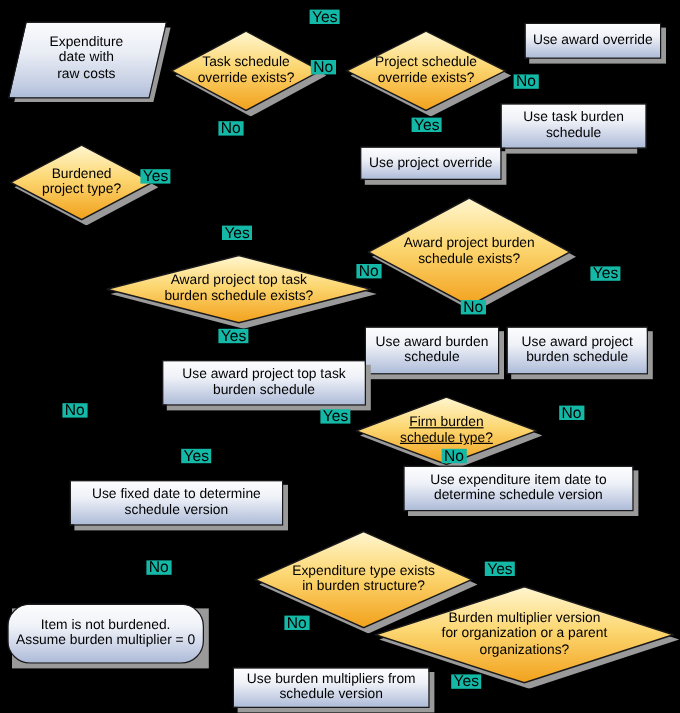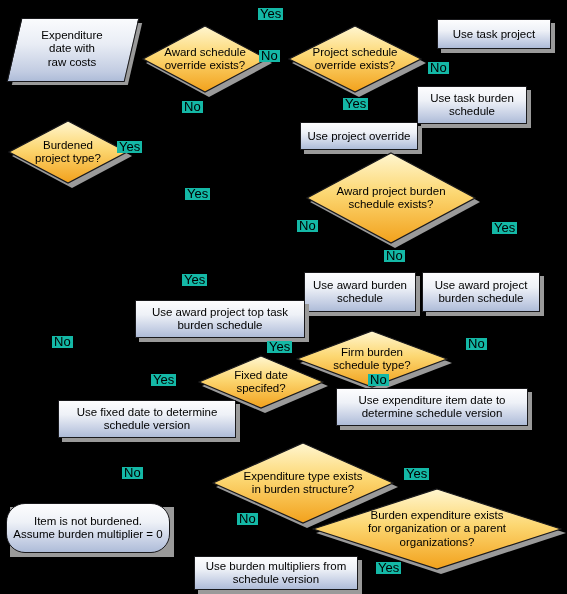--- a/index.html
+++ b/index.html
@@ -122,68 +122,76 @@
     <div class="para-txt" style="white-space:pre-line;">Expenditure
 date with
 raw costs</div>
   </div>
 
   <div class="node dia-wrap" style="left:142px;top:25px;width:126px;height:68px;">
     <div class="shadow" style="left:4px;top:4px;width:126px;height:68px;clip-path:polygon(50% 0,100% 50%,50% 100%,0 50%);"></div>
     <svg class="dia" viewBox="0 0 126 68" preserveAspectRatio="none">
       <polygon points="63,1 125,34 63,67 1,34" fill="url(#diaGrad)" stroke="#19191c" stroke-width="1.2"></polygon>
     </svg>
-    <div class="dia-txt" style="white-space:pre-line;">Award schedule
+    <div class="dia-txt" style="white-space:pre-line;">Task schedule
 override exists?</div>
   </div>
 
   <div class="node dia-wrap" style="left:288px;top:25px;width:134px;height:68px;">
     <div class="shadow" style="left:4px;top:4px;width:134px;height:68px;clip-path:polygon(50% 0,100% 50%,50% 100%,0 50%);"></div>
     <svg class="dia" viewBox="0 0 134 68" preserveAspectRatio="none">
       <polygon points="67,1 133,34 67,67 1,34" fill="url(#diaGrad)" stroke="#19191c" stroke-width="1.2"></polygon>
     </svg>
     <div class="dia-txt" style="white-space:pre-line;">Project schedule
 override exists?</div>
   </div>
 
   <div class="node" style="left:437px;top:19px;width:114px;height:30px;">
     <div class="shadow" style="left:4px;top:4px;width:114px;height:30px;"></div>
-    <div class="proc" style="width:114px;height:30px;white-space:pre-line;">Use task project</div>
+    <div class="proc" style="width:114px;height:30px;white-space:pre-line;">Use award override</div>
   </div>
 
   <div class="node" style="left:417px;top:86px;width:110px;height:38px;">
     <div class="shadow" style="left:4px;top:4px;width:110px;height:38px;"></div>
-    <div class="proc" style="width:110px;height:38px;white-space:pre-line;">Use task burden
+    <div class="proc" style="width:122px;height:38px;white-space:pre-line;">Use task burden
 schedule</div>
   </div>
 
   <div class="node dia-wrap" style="left:8px;top:120px;width:120px;height:64px;">
     <div class="shadow" style="left:4px;top:4px;width:120px;height:64px;clip-path:polygon(50% 0,100% 50%,50% 100%,0 50%);"></div>
     <svg class="dia" viewBox="0 0 120 64" preserveAspectRatio="none">
       <polygon points="60,1 119,32 60,63 1,32" fill="url(#diaGrad)" stroke="#19191c" stroke-width="1.2"></polygon>
     </svg>
     <div class="dia-txt" style="white-space:pre-line;">Burdened
 project type?</div>
   </div>
 
   <div class="node" style="left:300px;top:122px;width:118px;height:28px;">
     <div class="shadow" style="left:4px;top:4px;width:118px;height:28px;"></div>
     <div class="proc" style="width:118px;height:28px;white-space:pre-line;">Use project override</div>
   </div>
 
 
-  <div class="node dia-wrap" style="left:306px;top:152px;width:170px;height:92px;">
+  <div class="node dia-wrap" style="left:306px;top:164px;width:170px;height:92px;">
     <div class="shadow" style="left:4px;top:4px;width:170px;height:92px;clip-path:polygon(50% 0,100% 50%,50% 100%,0 50%);"></div>
     <svg class="dia" viewBox="0 0 170 92" preserveAspectRatio="none">
       <polygon points="85,1 169,46 85,91 1,46" fill="url(#diaGrad)" stroke="#19191c" stroke-width="1.2"></polygon>
     </svg>
     <div class="dia-txt" style="white-space:pre-line;">Award project burden
 schedule exists?</div>
   </div>
 
+  <div class="node dia-wrap" style="left:88px;top:212px;width:222px;height:58px;">
+    <div class="shadow" style="left:4px;top:4px;width:222px;height:58px;clip-path:polygon(50% 0,100% 50%,50% 100%,0 50%);"></div>
+    <svg class="dia" viewBox="0 0 222 58" preserveAspectRatio="none">
+      <polygon points="111,1 221,29 111,57 1,29" fill="url(#diaGrad)" stroke="#19191c" stroke-width="1.2"></polygon>
+    </svg>
+    <div class="dia-txt" style="white-space:pre-line;padding:0 6%;">Award project top task
+burden schedule exists?</div>
+  </div>
 
   <div class="node" style="left:304px;top:272px;width:112px;height:40px;">
     <div class="shadow" style="left:4px;top:4px;width:112px;height:40px;"></div>
     <div class="proc" style="width:112px;height:40px;white-space:pre-line;">Use award burden
 schedule</div>
   </div>
 
   <div class="node" style="left:422px;top:272px;width:126px;height:40px;">
     <div class="shadow" style="left:4px;top:4px;width:118px;height:40px;"></div>
     <div class="proc" style="width:118px;height:40px;white-space:pre-line;">Use award project
@@ -194,32 +202,24 @@
     <div class="shadow" style="left:4px;top:4px;width:170px;height:38px;"></div>
     <div class="proc" style="width:170px;height:38px;white-space:pre-line;">Use award project top task
 burden schedule</div>
   </div>
 
   <div class="node dia-wrap" style="left:296px;top:330px;width:152px;height:58px;">
     <div class="shadow" style="left:4px;top:4px;width:152px;height:58px;clip-path:polygon(50% 0,100% 50%,50% 100%,0 50%);"></div>
     <svg class="dia" viewBox="0 0 152 58" preserveAspectRatio="none">
       <polygon points="76,1 151,29 76,57 1,29" fill="url(#diaGrad)" stroke="#19191c" stroke-width="1.2"></polygon>
     </svg>
-    <div class="dia-txt" style="white-space:pre-line;">Firm burden
+    <div class="dia-txt" style="white-space:pre-line;text-decoration:underline;">Firm burden
 schedule type?</div>
   </div>
 
-  <div class="node dia-wrap" style="left:198px;top:355px;width:126px;height:54px;">
-    <div class="shadow" style="left:4px;top:4px;width:126px;height:54px;clip-path:polygon(50% 0,100% 50%,50% 100%,0 50%);"></div>
-    <svg class="dia" viewBox="0 0 126 54" preserveAspectRatio="none">
-      <polygon points="63,1 125,27 63,53 1,27" fill="url(#diaGrad)" stroke="#19191c" stroke-width="1.2"></polygon>
-    </svg>
-    <div class="dia-txt" style="white-space:pre-line;">Fixed date
-specifed?</div>
-  </div>
 
   <div class="node" style="left:58px;top:400px;width:178px;height:38px;">
     <div class="shadow" style="left:4px;top:4px;width:178px;height:38px;"></div>
     <div class="proc" style="width:178px;height:38px;white-space:pre-line;">Use fixed date to determine
 schedule version</div>
   </div>
 
   <div class="node" style="left:336px;top:388px;width:192px;height:38px;">
     <div class="shadow" style="left:4px;top:4px;width:192px;height:38px;"></div>
     <div class="proc" style="width:192px;height:38px;white-space:pre-line;">Use expenditure item date to
@@ -233,21 +233,21 @@
     </svg>
     <div class="dia-txt" style="white-space:pre-line;padding:0 8%;">Expenditure type exists
 in burden structure?</div>
   </div>
 
   <div class="node dia-wrap" style="left:312px;top:488px;width:250px;height:82px;">
     <div class="shadow" style="left:4px;top:4px;width:250px;height:82px;clip-path:polygon(50% 0,100% 50%,50% 100%,0 50%);"></div>
     <svg class="dia" viewBox="0 0 250 82" preserveAspectRatio="none">
       <polygon points="125,1 249,41 125,81 1,41" fill="url(#diaGrad)" stroke="#19191c" stroke-width="1.2"></polygon>
     </svg>
-    <div class="dia-txt" style="white-space:pre-line;padding:0 9%;">Burden expenditure exists
+    <div class="dia-txt" style="white-space:pre-line;padding:0 9%;">Burden multiplier version
 for organization or a parent
 organizations?</div>
   </div>
 
   <div class="node" style="left:6px;top:503px;width:164px;height:50px;">
     <div class="shadow" style="left:4px;top:4px;width:164px;height:50px;"></div>
     <div class="proc" style="width:164px;height:50px;white-space:pre-line;border-radius:19px;">Item is not burdened.
 Assume burden multiplier = 0</div>
   </div>
 

